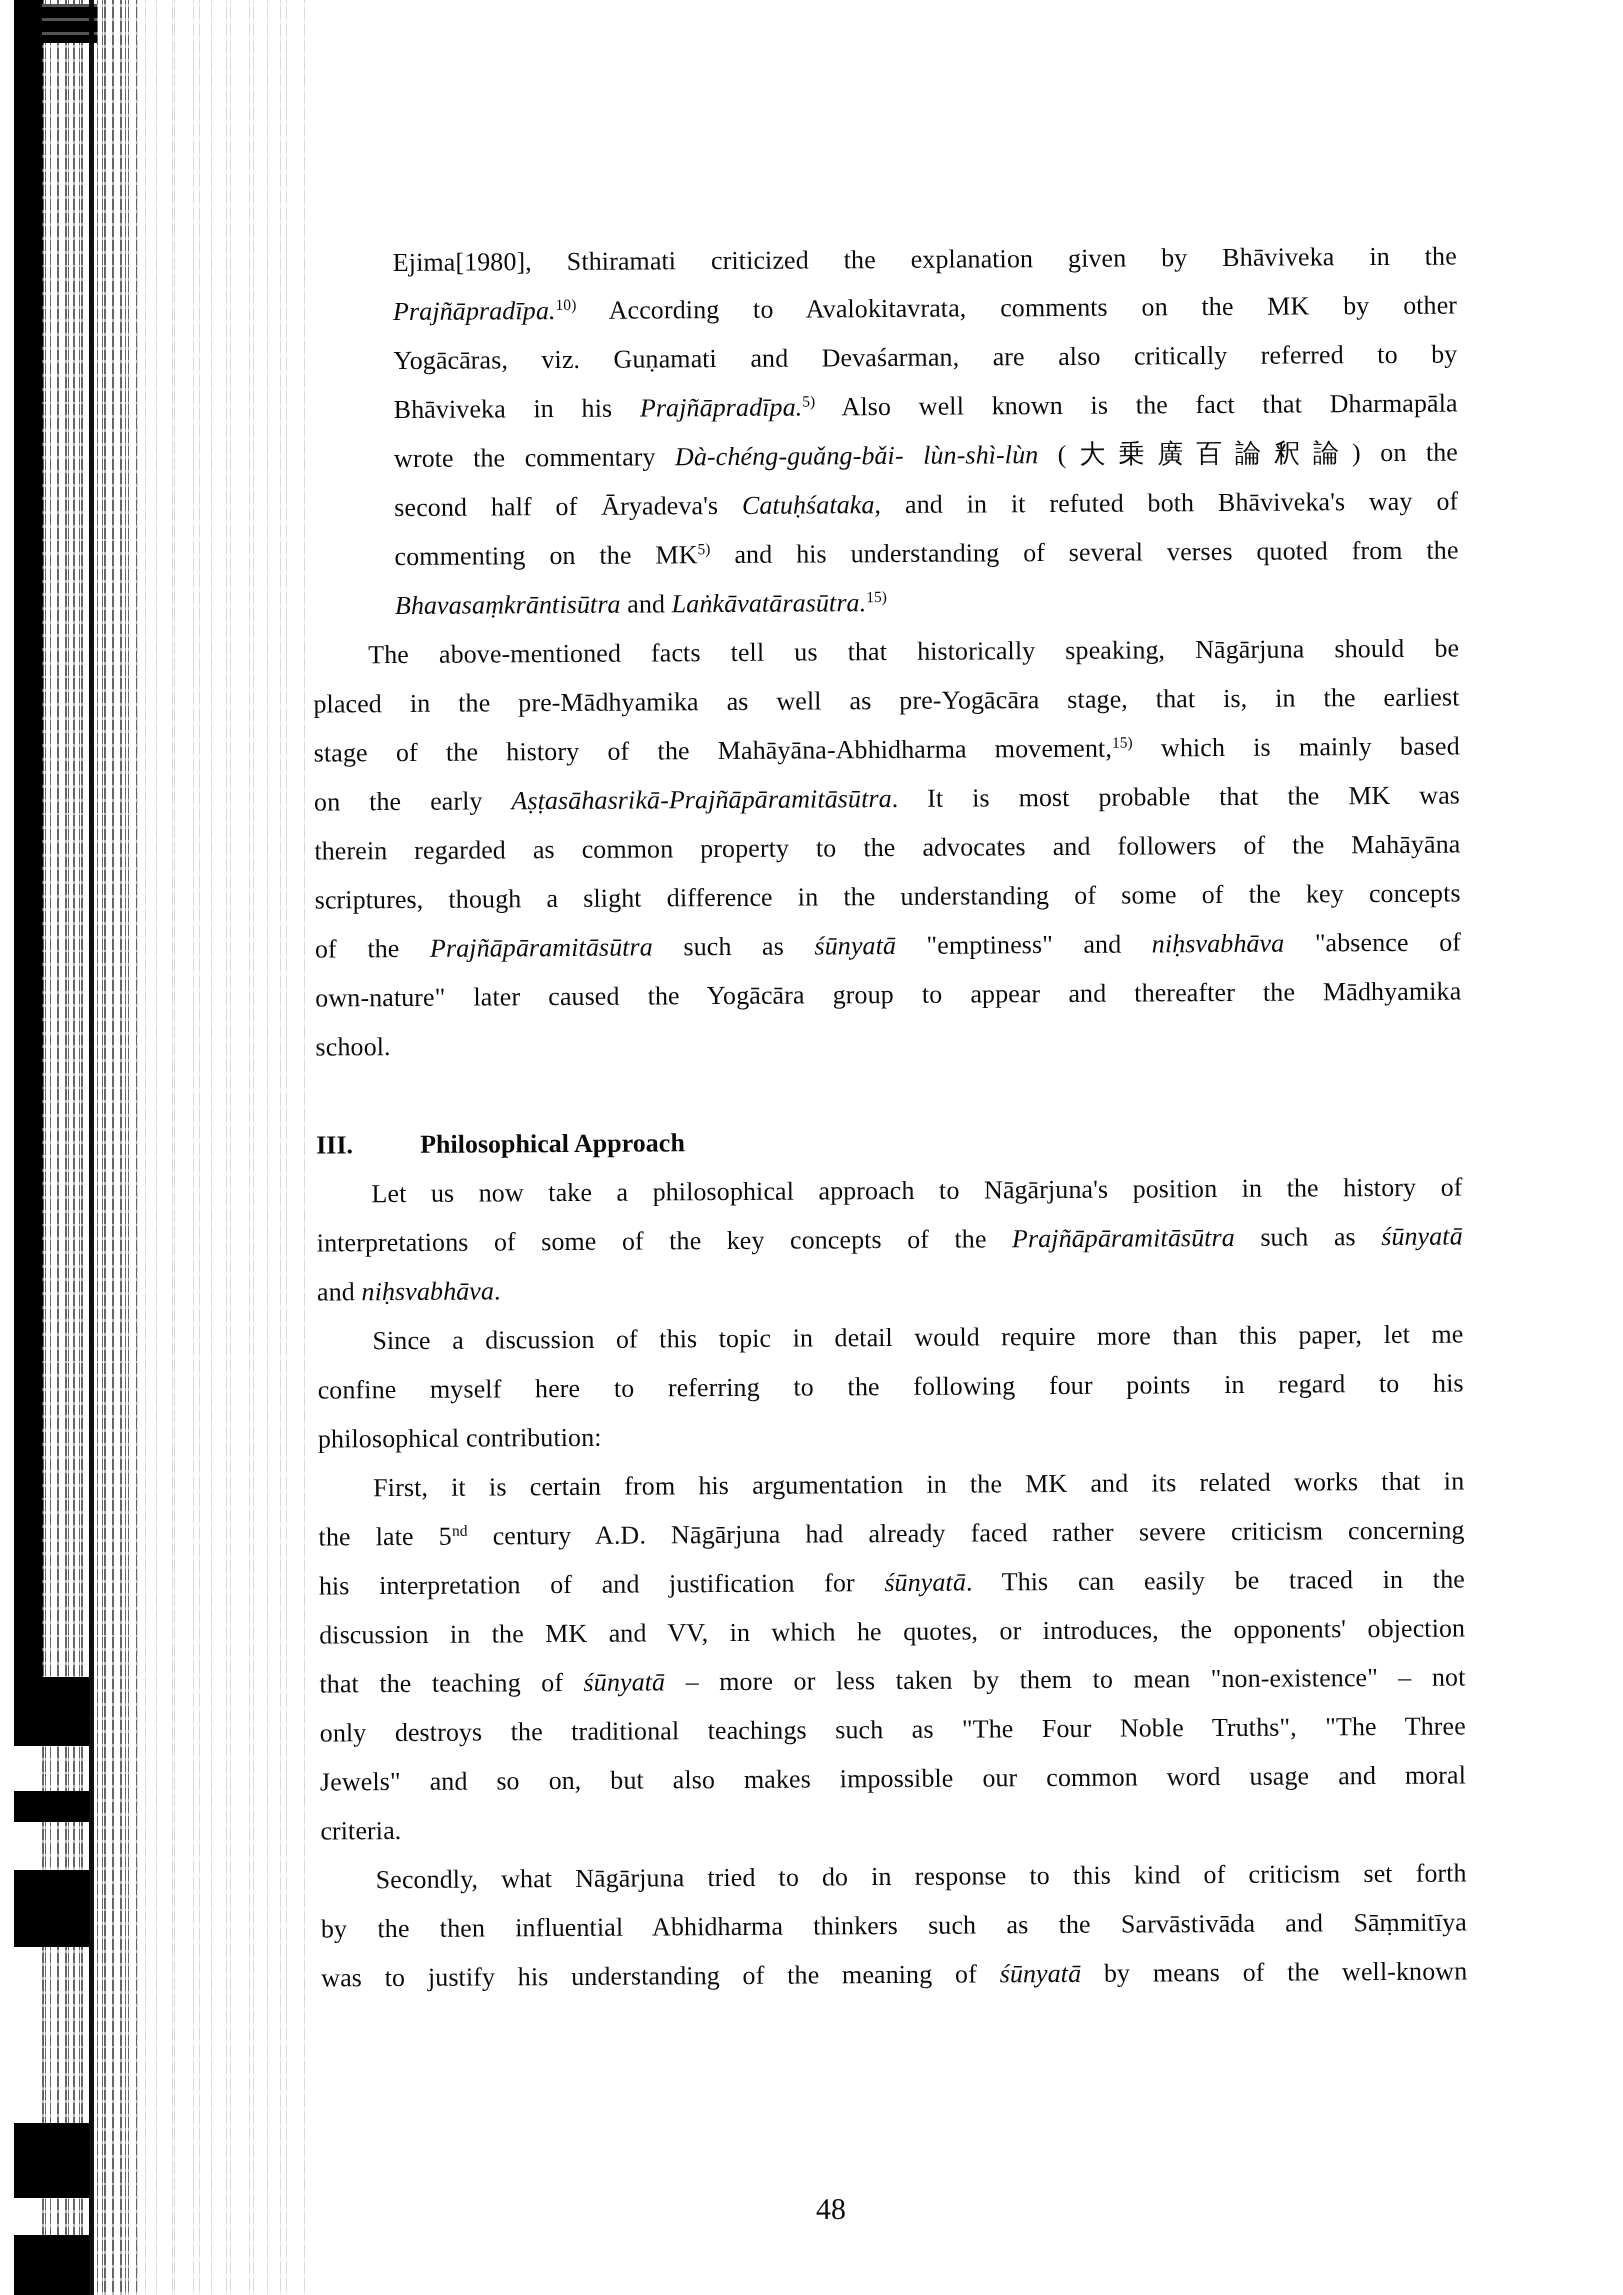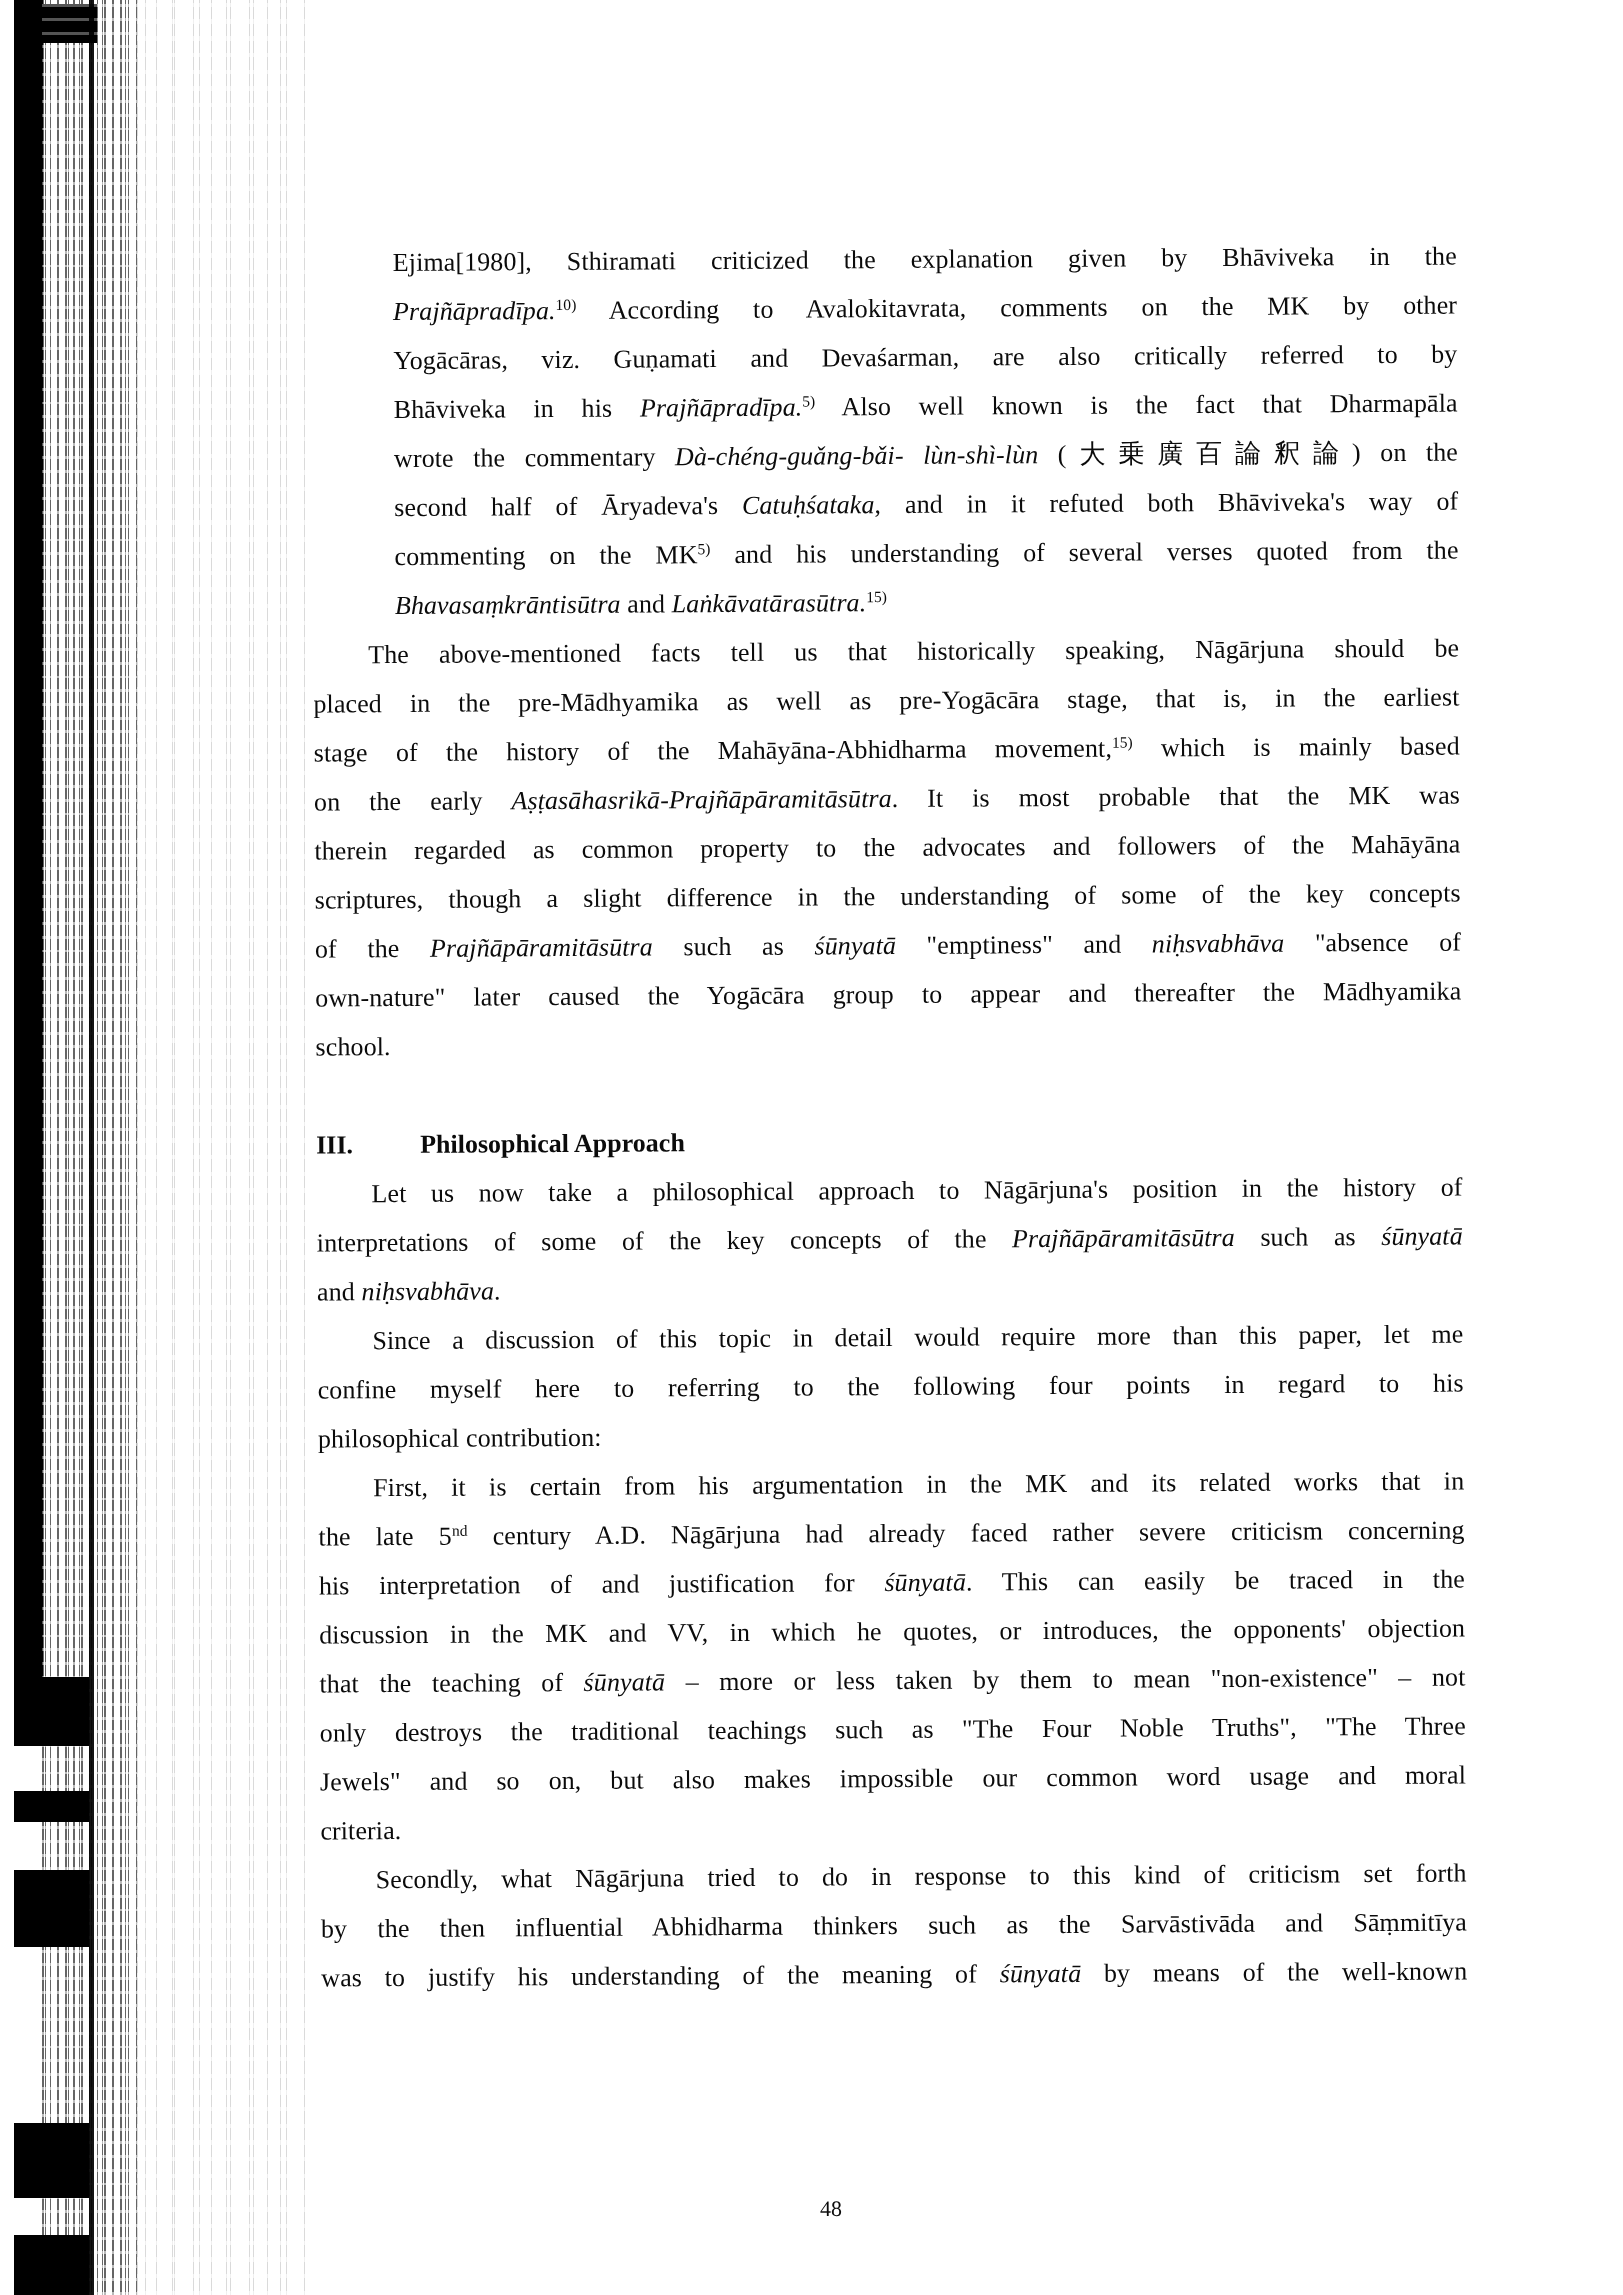--- a/index.html
+++ b/index.html
@@ -50,21 +50,21 @@
   .quote{padding-left:82px;}
   .indent{text-indent:55px;}
   .it{font-style:italic;}
   .sup{font-size:0.6em;position:relative;top:-0.55em;letter-spacing:0;}
   .h-row{height:49px;line-height:49px;font-size:26px;font-weight:bold;}
   .h-num{display:inline-block;min-width:104px;}
   .spacer{height:49px;}
   
   .pagenum{
     position:absolute;left:782px;top:2184px;width:98px;
-    text-align:center;font-size:22px;line-height:49px;
+    text-align:center;font-size:30px;line-height:49px;
     transform:rotate(-0.35deg);
   }
 </style>
 </head>
 <body>
 
 <div class="page">
 
   <div class="art bar-left"></div>
   <div class="art blob-top"></div>

